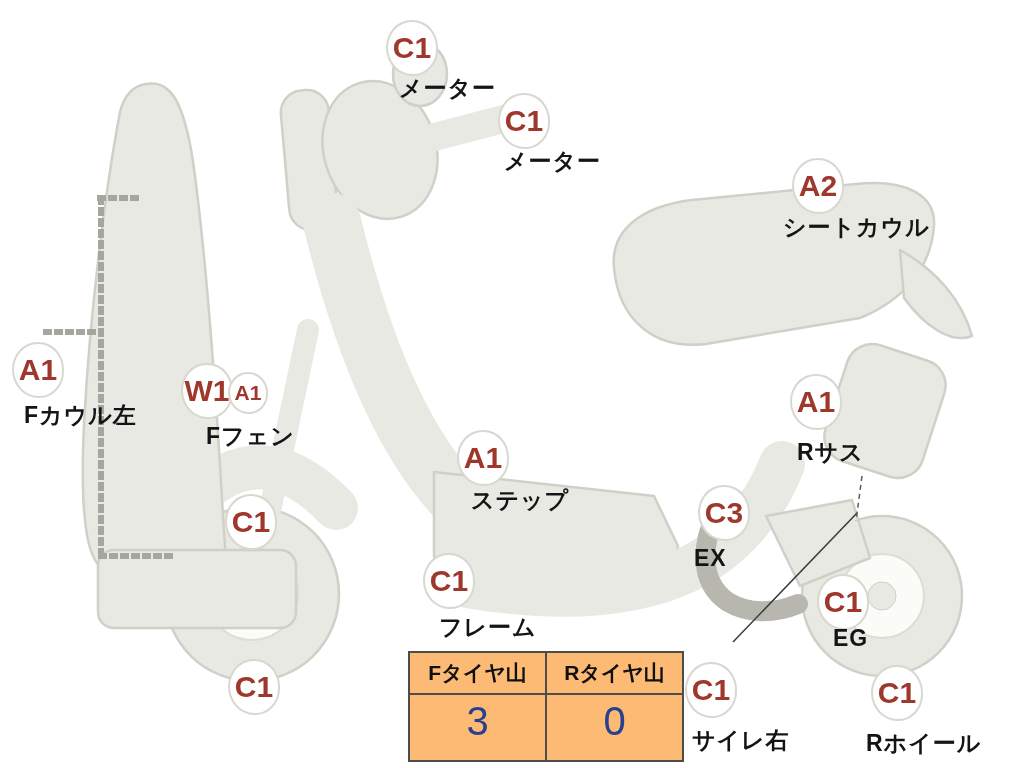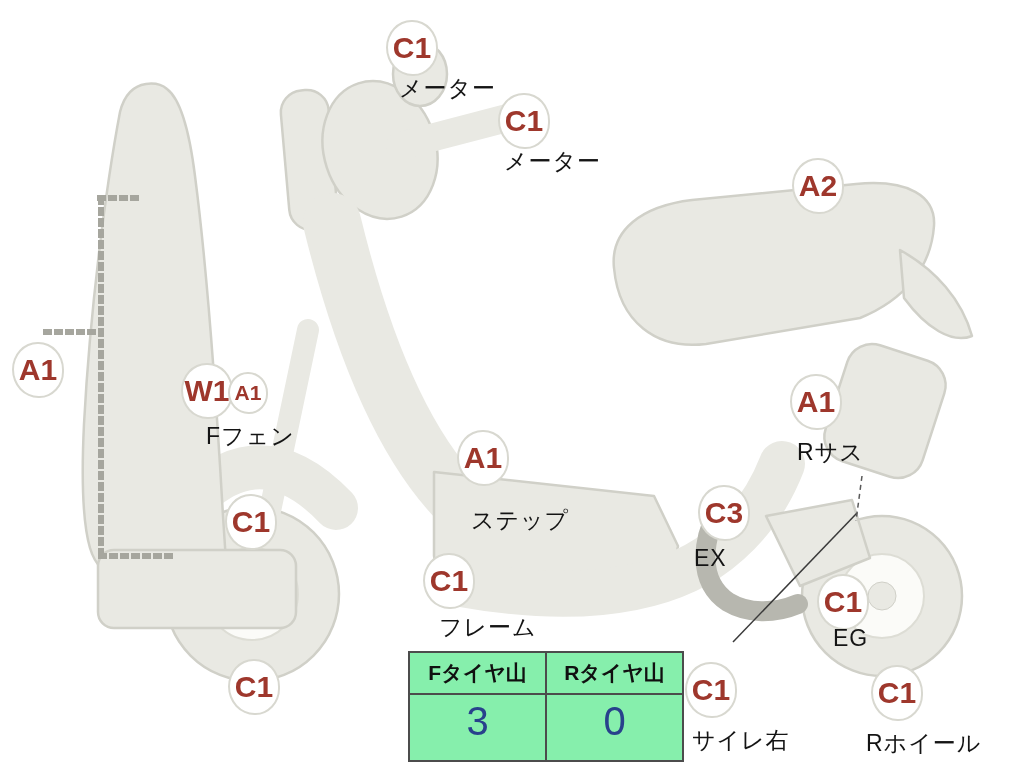--- a/index.html
+++ b/index.html
@@ -8,24 +8,24 @@
   .stage{position:relative;width:1024px;height:768px;background:#fff;overflow:hidden}
   .art{position:absolute;left:0;top:0;width:1024px;height:768px}
   .badge{
     position:absolute;width:52px;height:56px;background:#fff;
     border:2px solid #d8d8d0;border-radius:50% 50% 48% 52%;
     display:flex;align-items:center;justify-content:center;
     font-size:30px;font-weight:700;color:#9e372c;z-index:3;text-align:center;
   }
   .badge.small{width:40px;height:42px;font-size:21px;z-index:4}
   .plabel{
-    position:absolute;font-size:23px;font-weight:400;color:#141414;
+    position:absolute;font-size:23px;font-weight:700;color:#141414;
     white-space:nowrap;z-index:3;letter-spacing:1px;
   }
-  .tire-table{position:absolute;border-collapse:collapse;background:#86efac;z-index:3}
+  .tire-table{position:absolute;border-collapse:collapse;background:#fdba74;z-index:3}
   .tire-table th,.tire-table td{border:2px solid #4c4c4c;width:137px;text-align:center}
   .tire-table th{font-size:21px;font-weight:700;color:#101010;padding:6px 4px}
   .tire-table td{font-size:40px;font-weight:400;color:#28418c;padding:4px 0 16px}
 </style>
 </head>
 <body>
 
 <div class="stage">
 
   <svg class="art" viewBox="0 0 1024 768" aria-hidden="true">
@@ -96,22 +96,24 @@
   <div class="badge" style="left:423px;top:553px">C1</div>
   <div class="badge" style="left:790px;top:374px">A1</div>
   <div class="badge" style="left:698px;top:485px">C3</div>
   <div class="badge" style="left:817px;top:574px">C1</div>
   <div class="badge" style="left:228px;top:659px">C1</div>
   <div class="badge" style="left:685px;top:662px">C1</div>
   <div class="badge" style="left:871px;top:665px">C1</div>
 
   <div class="plabel" style="left:399px;top:73px">メーター</div>
   <div class="plabel" style="left:504px;top:146px">メーター</div>
+  <div class="plabel" style="left:783px;top:212px">シートカウル</div>
+  <div class="plabel" style="left:24px;top:400px">Fカウル左</div>
   <div class="plabel" style="left:206px;top:421px">Fフェン</div>
-  <div class="plabel" style="left:471px;top:505px">ステップ</div>
+  <div class="plabel" style="left:471px;top:485px">ステップ</div>
   <div class="plabel" style="left:439px;top:612px">フレーム</div>
   <div class="plabel" style="left:797px;top:437px">Rサス</div>
   <div class="plabel" style="left:694px;top:545px">EX</div>
   <div class="plabel" style="left:833px;top:625px">EG</div>
   <div class="plabel" style="left:692px;top:725px">サイレ右</div>
   <div class="plabel" style="left:866px;top:728px">Rホイール</div>
 
   <table class="tire-table" style="left:408px;top:651px">
     <tbody>
         <tr>

